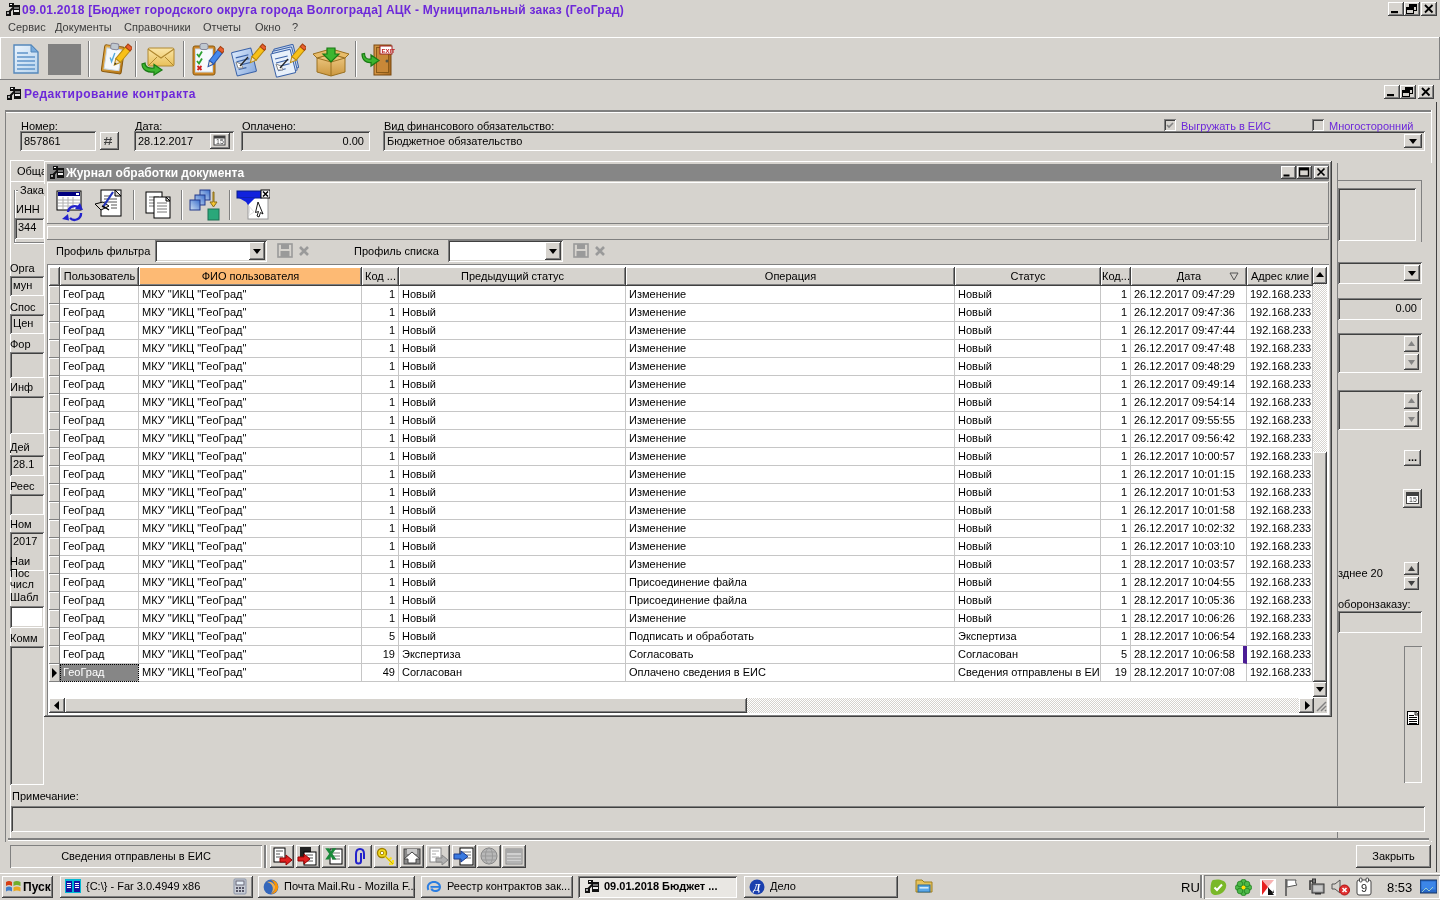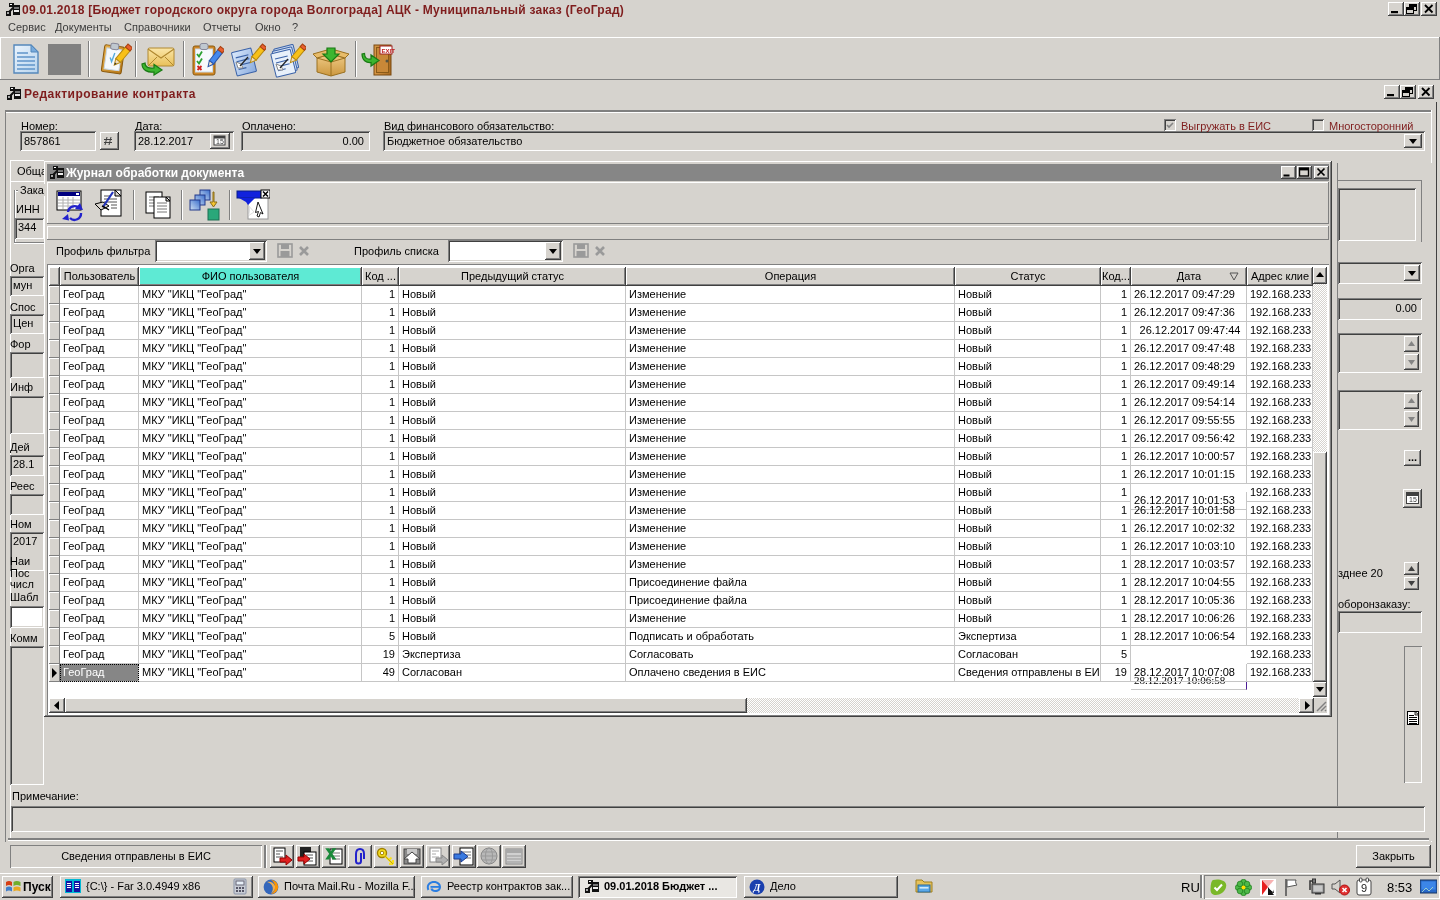--- a/index.html
+++ b/index.html
@@ -4,21 +4,21 @@
 html,body{width:1440px;height:900px;overflow:hidden;}
 body{font-family:"Liberation Sans",sans-serif;font-size:11px;background:#d6d3ce;position:relative;color:#000;}
 .ab{position:absolute;}
 .raised{box-shadow:inset -1px -1px 0 #404040,inset 1px 1px 0 #ffffff,inset -2px -2px 0 #808080,inset 2px 2px 0 #d6d3ce;}
 .raised1{box-shadow:inset -1px -1px 0 #808080,inset 1px 1px 0 #ffffff;}
 .sunken{box-shadow:inset 1px 1px 0 #808080,inset -1px -1px 0 #ffffff,inset 2px 2px 0 #404040,inset -2px -2px 0 #d6d3ce;}
 .sunken1{box-shadow:inset 1px 1px 0 #808080,inset -1px -1px 0 #ffffff;}
 .field{box-shadow:inset 1px 1px 0 #808080,inset -1px -1px 0 #ffffff,inset 2px 2px 0 #404040,inset -2px -2px 0 #d6d3ce;background:#d6d3ce;}
 .wbtn{background:#d6d3ce;overflow:hidden;box-shadow:inset -1px -1px 0 #404040,inset 1px 1px 0 #ffffff,inset -2px -2px 0 #808080,inset 2px 2px 0 #d6d3ce;}
 .bold{font-weight:bold;}
-.gray{color:#7f1d1d;}
+.gray{color:#6d28d9;}
 svg{display:block;}
 </style></head>
 <body>
 
 <div class="ab" style="left:0;top:0;width:1440px;height:19px;background:#d6d3ce;"></div>
 <div class="ab" id="appicon1" style="left:5px;top:2px;width:16px;height:15px;">
     <svg width="16" height="15" viewBox="0 0 16 15">
       <rect x="4" y="1" width="5" height="4" fill="#111"></rect>
       <rect x="5" y="2" width="2" height="1" fill="#fff"></rect>
       <path d="M3 11 L9 5" stroke="#111" stroke-width="2"></path>
@@ -543,21 +543,21 @@
 <div class="ab" style="left:593px;top:244px;">
       <svg width="14" height="14">
         <path d="M3 3 L11 11 M11 3 L3 11" stroke="#9a9a9a" stroke-width="2.6"></path>
       </svg>
     </div>
 
 <div class="ab sunken1" style="left:47px;top:264px;width:1282px;height:451px;background:#fff;"></div>
 <div id="gridhead">
       <div class="ab" style="left:49px;top:267px;width:11px;height:19px;background:#d6d3ce;box-shadow:inset -1px -1px 0 #404040,inset 1px 1px 0 #ffffff,inset -2px -2px 0 #808080;text-align:center;line-height:18px;overflow:hidden;white-space:nowrap;"></div>
       <div class="ab" style="left:60px;top:267px;width:79px;height:19px;background:#d6d3ce;box-shadow:inset -1px -1px 0 #404040,inset 1px 1px 0 #ffffff,inset -2px -2px 0 #808080;text-align:center;line-height:18px;overflow:hidden;white-space:nowrap;">Пользователь</div>
-      <div class="ab" style="left:139px;top:267px;width:223px;height:19px;background:#5eead4;box-shadow:inset -1px -1px 0 #404040,inset 1px 1px 0 #ffffff,inset -2px -2px 0 #808080;text-align:center;line-height:18px;overflow:hidden;white-space:nowrap;">ФИО пользователя</div>
+      <div class="ab" style="left:139px;top:267px;width:223px;height:19px;background:#fdba74;box-shadow:inset -1px -1px 0 #404040,inset 1px 1px 0 #ffffff,inset -2px -2px 0 #808080;text-align:center;line-height:18px;overflow:hidden;white-space:nowrap;">ФИО пользователя</div>
       <div class="ab" style="left:362px;top:267px;width:37px;height:19px;background:#d6d3ce;box-shadow:inset -1px -1px 0 #404040,inset 1px 1px 0 #ffffff,inset -2px -2px 0 #808080;text-align:center;line-height:18px;overflow:hidden;white-space:nowrap;">Код ...</div>
       <div class="ab" style="left:399px;top:267px;width:227px;height:19px;background:#d6d3ce;box-shadow:inset -1px -1px 0 #404040,inset 1px 1px 0 #ffffff,inset -2px -2px 0 #808080;text-align:center;line-height:18px;overflow:hidden;white-space:nowrap;">Предыдущий статус</div>
       <div class="ab" style="left:626px;top:267px;width:329px;height:19px;background:#d6d3ce;box-shadow:inset -1px -1px 0 #404040,inset 1px 1px 0 #ffffff,inset -2px -2px 0 #808080;text-align:center;line-height:18px;overflow:hidden;white-space:nowrap;">Операция</div>
       <div class="ab" style="left:955px;top:267px;width:146px;height:19px;background:#d6d3ce;box-shadow:inset -1px -1px 0 #404040,inset 1px 1px 0 #ffffff,inset -2px -2px 0 #808080;text-align:center;line-height:18px;overflow:hidden;white-space:nowrap;">Статус</div>
       <div class="ab" style="left:1101px;top:267px;width:30px;height:19px;background:#d6d3ce;box-shadow:inset -1px -1px 0 #404040,inset 1px 1px 0 #ffffff,inset -2px -2px 0 #808080;text-align:center;line-height:18px;overflow:hidden;white-space:nowrap;">Код...</div>
       <div class="ab" style="left:1131px;top:267px;width:116px;height:19px;background:#d6d3ce;box-shadow:inset -1px -1px 0 #404040,inset 1px 1px 0 #ffffff,inset -2px -2px 0 #808080;text-align:center;line-height:18px;overflow:hidden;white-space:nowrap;">Дата</div>
       <div class="ab" style="left:1247px;top:267px;width:66px;height:19px;background:#d6d3ce;box-shadow:inset -1px -1px 0 #404040,inset 1px 1px 0 #ffffff,inset -2px -2px 0 #808080;text-align:center;line-height:18px;overflow:hidden;white-space:nowrap;">Адрес клие</div>
       <svg class="ab" style="left:1228px;top:271px;" width="12" height="12">
         <path d="M2 2 L10 2 L6 9 Z" fill="none" stroke="#555"></path>
       </svg>
@@ -584,21 +584,21 @@
       <div class="ab" style="left:1131px;top:304px;width:116px;height:18px;line-height:17px;border-right:1px solid #c6c6c6;border-bottom:1px solid #c6c6c6;overflow:hidden;white-space:nowrap;padding-left:3px;">26.12.2017 09:47:36</div>
       <div class="ab" style="left:1247px;top:304px;width:66px;height:18px;line-height:17px;border-right:1px solid #c6c6c6;border-bottom:1px solid #c6c6c6;overflow:hidden;white-space:nowrap;padding-left:3px;">192.168.233</div>
       <div class="ab" style="left:49px;top:322px;width:11px;height:18px;background:#d6d3ce;box-shadow:inset -1px -1px 0 #808080,inset 1px 1px 0 #ffffff;"></div>
       <div class="ab" style="left:60px;top:322px;width:79px;height:18px;line-height:17px;border-right:1px solid #c6c6c6;border-bottom:1px solid #c6c6c6;overflow:hidden;white-space:nowrap;padding-left:3px;">ГеоГрад</div>
       <div class="ab" style="left:139px;top:322px;width:223px;height:18px;line-height:17px;border-right:1px solid #c6c6c6;border-bottom:1px solid #c6c6c6;overflow:hidden;white-space:nowrap;padding-left:3px;">МКУ "ИКЦ "ГеоГрад"</div>
       <div class="ab" style="left:362px;top:322px;width:37px;height:18px;line-height:17px;border-right:1px solid #c6c6c6;border-bottom:1px solid #c6c6c6;overflow:hidden;white-space:nowrap;text-align:right;padding-right:3px;">1</div>
       <div class="ab" style="left:399px;top:322px;width:227px;height:18px;line-height:17px;border-right:1px solid #c6c6c6;border-bottom:1px solid #c6c6c6;overflow:hidden;white-space:nowrap;padding-left:3px;">Новый</div>
       <div class="ab" style="left:626px;top:322px;width:329px;height:18px;line-height:17px;border-right:1px solid #c6c6c6;border-bottom:1px solid #c6c6c6;overflow:hidden;white-space:nowrap;padding-left:3px;">Изменение</div>
       <div class="ab" style="left:955px;top:322px;width:146px;height:18px;line-height:17px;border-right:1px solid #c6c6c6;border-bottom:1px solid #c6c6c6;overflow:hidden;white-space:nowrap;padding-left:3px;">Новый</div>
       <div class="ab" style="left:1101px;top:322px;width:30px;height:18px;line-height:17px;border-right:1px solid #c6c6c6;border-bottom:1px solid #c6c6c6;overflow:hidden;white-space:nowrap;text-align:right;padding-right:3px;">1</div>
-      <div class="ab" style="left:1131px;top:322px;width:116px;height:18px;line-height:17px;border-right:1px solid #c6c6c6;border-bottom:1px solid #c6c6c6;overflow:hidden;white-space:nowrap;padding-left:3px;text-align:center;">26.12.2017 09:47:44</div>
+      <div class="ab" style="left:1131px;top:322px;width:116px;height:18px;line-height:17px;border-right:1px solid #c6c6c6;border-bottom:1px solid #c6c6c6;overflow:hidden;white-space:nowrap;padding-left:3px;">26.12.2017 09:47:44</div>
       <div class="ab" style="left:1247px;top:322px;width:66px;height:18px;line-height:17px;border-right:1px solid #c6c6c6;border-bottom:1px solid #c6c6c6;overflow:hidden;white-space:nowrap;padding-left:3px;">192.168.233</div>
       <div class="ab" style="left:49px;top:340px;width:11px;height:18px;background:#d6d3ce;box-shadow:inset -1px -1px 0 #808080,inset 1px 1px 0 #ffffff;"></div>
       <div class="ab" style="left:60px;top:340px;width:79px;height:18px;line-height:17px;border-right:1px solid #c6c6c6;border-bottom:1px solid #c6c6c6;overflow:hidden;white-space:nowrap;padding-left:3px;">ГеоГрад</div>
       <div class="ab" style="left:139px;top:340px;width:223px;height:18px;line-height:17px;border-right:1px solid #c6c6c6;border-bottom:1px solid #c6c6c6;overflow:hidden;white-space:nowrap;padding-left:3px;">МКУ "ИКЦ "ГеоГрад"</div>
       <div class="ab" style="left:362px;top:340px;width:37px;height:18px;line-height:17px;border-right:1px solid #c6c6c6;border-bottom:1px solid #c6c6c6;overflow:hidden;white-space:nowrap;text-align:right;padding-right:3px;">1</div>
       <div class="ab" style="left:399px;top:340px;width:227px;height:18px;line-height:17px;border-right:1px solid #c6c6c6;border-bottom:1px solid #c6c6c6;overflow:hidden;white-space:nowrap;padding-left:3px;">Новый</div>
       <div class="ab" style="left:626px;top:340px;width:329px;height:18px;line-height:17px;border-right:1px solid #c6c6c6;border-bottom:1px solid #c6c6c6;overflow:hidden;white-space:nowrap;padding-left:3px;">Изменение</div>
       <div class="ab" style="left:955px;top:340px;width:146px;height:18px;line-height:17px;border-right:1px solid #c6c6c6;border-bottom:1px solid #c6c6c6;overflow:hidden;white-space:nowrap;padding-left:3px;">Новый</div>
       <div class="ab" style="left:1101px;top:340px;width:30px;height:18px;line-height:17px;border-right:1px solid #c6c6c6;border-bottom:1px solid #c6c6c6;overflow:hidden;white-space:nowrap;text-align:right;padding-right:3px;">1</div>
       <div class="ab" style="left:1131px;top:340px;width:116px;height:18px;line-height:17px;border-right:1px solid #c6c6c6;border-bottom:1px solid #c6c6c6;overflow:hidden;white-space:nowrap;padding-left:3px;">26.12.2017 09:47:48</div>
@@ -674,21 +674,21 @@
       <div class="ab" style="left:1131px;top:466px;width:116px;height:18px;line-height:17px;border-right:1px solid #c6c6c6;border-bottom:1px solid #c6c6c6;overflow:hidden;white-space:nowrap;padding-left:3px;">26.12.2017 10:01:15</div>
       <div class="ab" style="left:1247px;top:466px;width:66px;height:18px;line-height:17px;border-right:1px solid #c6c6c6;border-bottom:1px solid #c6c6c6;overflow:hidden;white-space:nowrap;padding-left:3px;">192.168.233</div>
       <div class="ab" style="left:49px;top:484px;width:11px;height:18px;background:#d6d3ce;box-shadow:inset -1px -1px 0 #808080,inset 1px 1px 0 #ffffff;"></div>
       <div class="ab" style="left:60px;top:484px;width:79px;height:18px;line-height:17px;border-right:1px solid #c6c6c6;border-bottom:1px solid #c6c6c6;overflow:hidden;white-space:nowrap;padding-left:3px;">ГеоГрад</div>
       <div class="ab" style="left:139px;top:484px;width:223px;height:18px;line-height:17px;border-right:1px solid #c6c6c6;border-bottom:1px solid #c6c6c6;overflow:hidden;white-space:nowrap;padding-left:3px;">МКУ "ИКЦ "ГеоГрад"</div>
       <div class="ab" style="left:362px;top:484px;width:37px;height:18px;line-height:17px;border-right:1px solid #c6c6c6;border-bottom:1px solid #c6c6c6;overflow:hidden;white-space:nowrap;text-align:right;padding-right:3px;">1</div>
       <div class="ab" style="left:399px;top:484px;width:227px;height:18px;line-height:17px;border-right:1px solid #c6c6c6;border-bottom:1px solid #c6c6c6;overflow:hidden;white-space:nowrap;padding-left:3px;">Новый</div>
       <div class="ab" style="left:626px;top:484px;width:329px;height:18px;line-height:17px;border-right:1px solid #c6c6c6;border-bottom:1px solid #c6c6c6;overflow:hidden;white-space:nowrap;padding-left:3px;">Изменение</div>
       <div class="ab" style="left:955px;top:484px;width:146px;height:18px;line-height:17px;border-right:1px solid #c6c6c6;border-bottom:1px solid #c6c6c6;overflow:hidden;white-space:nowrap;padding-left:3px;">Новый</div>
       <div class="ab" style="left:1101px;top:484px;width:30px;height:18px;line-height:17px;border-right:1px solid #c6c6c6;border-bottom:1px solid #c6c6c6;overflow:hidden;white-space:nowrap;text-align:right;padding-right:3px;">1</div>
-      <div class="ab" style="left:1131px;top:484px;width:116px;height:18px;line-height:17px;border-right:1px solid #c6c6c6;border-bottom:1px solid #c6c6c6;overflow:hidden;white-space:nowrap;padding-left:3px;margin-top:8px;">26.12.2017 10:01:53</div>
+      <div class="ab" style="left:1131px;top:484px;width:116px;height:18px;line-height:17px;border-right:1px solid #c6c6c6;border-bottom:1px solid #c6c6c6;overflow:hidden;white-space:nowrap;padding-left:3px;">26.12.2017 10:01:53</div>
       <div class="ab" style="left:1247px;top:484px;width:66px;height:18px;line-height:17px;border-right:1px solid #c6c6c6;border-bottom:1px solid #c6c6c6;overflow:hidden;white-space:nowrap;padding-left:3px;">192.168.233</div>
       <div class="ab" style="left:49px;top:502px;width:11px;height:18px;background:#d6d3ce;box-shadow:inset -1px -1px 0 #808080,inset 1px 1px 0 #ffffff;"></div>
       <div class="ab" style="left:60px;top:502px;width:79px;height:18px;line-height:17px;border-right:1px solid #c6c6c6;border-bottom:1px solid #c6c6c6;overflow:hidden;white-space:nowrap;padding-left:3px;">ГеоГрад</div>
       <div class="ab" style="left:139px;top:502px;width:223px;height:18px;line-height:17px;border-right:1px solid #c6c6c6;border-bottom:1px solid #c6c6c6;overflow:hidden;white-space:nowrap;padding-left:3px;">МКУ "ИКЦ "ГеоГрад"</div>
       <div class="ab" style="left:362px;top:502px;width:37px;height:18px;line-height:17px;border-right:1px solid #c6c6c6;border-bottom:1px solid #c6c6c6;overflow:hidden;white-space:nowrap;text-align:right;padding-right:3px;">1</div>
       <div class="ab" style="left:399px;top:502px;width:227px;height:18px;line-height:17px;border-right:1px solid #c6c6c6;border-bottom:1px solid #c6c6c6;overflow:hidden;white-space:nowrap;padding-left:3px;">Новый</div>
       <div class="ab" style="left:626px;top:502px;width:329px;height:18px;line-height:17px;border-right:1px solid #c6c6c6;border-bottom:1px solid #c6c6c6;overflow:hidden;white-space:nowrap;padding-left:3px;">Изменение</div>
       <div class="ab" style="left:955px;top:502px;width:146px;height:18px;line-height:17px;border-right:1px solid #c6c6c6;border-bottom:1px solid #c6c6c6;overflow:hidden;white-space:nowrap;padding-left:3px;">Новый</div>
       <div class="ab" style="left:1101px;top:502px;width:30px;height:18px;line-height:17px;border-right:1px solid #c6c6c6;border-bottom:1px solid #c6c6c6;overflow:hidden;white-space:nowrap;text-align:right;padding-right:3px;">1</div>
       <div class="ab" style="left:1131px;top:502px;width:116px;height:18px;line-height:17px;border-right:1px solid #c6c6c6;border-bottom:1px solid #c6c6c6;overflow:hidden;white-space:nowrap;padding-left:3px;">26.12.2017 10:01:58</div>
@@ -764,21 +764,21 @@
       <div class="ab" style="left:1131px;top:628px;width:116px;height:18px;line-height:17px;border-right:1px solid #c6c6c6;border-bottom:1px solid #c6c6c6;overflow:hidden;white-space:nowrap;padding-left:3px;">28.12.2017 10:06:54</div>
       <div class="ab" style="left:1247px;top:628px;width:66px;height:18px;line-height:17px;border-right:1px solid #c6c6c6;border-bottom:1px solid #c6c6c6;overflow:hidden;white-space:nowrap;padding-left:3px;">192.168.233</div>
       <div class="ab" style="left:49px;top:646px;width:11px;height:18px;background:#d6d3ce;box-shadow:inset -1px -1px 0 #808080,inset 1px 1px 0 #ffffff;"></div>
       <div class="ab" style="left:60px;top:646px;width:79px;height:18px;line-height:17px;border-right:1px solid #c6c6c6;border-bottom:1px solid #c6c6c6;overflow:hidden;white-space:nowrap;padding-left:3px;">ГеоГрад</div>
       <div class="ab" style="left:139px;top:646px;width:223px;height:18px;line-height:17px;border-right:1px solid #c6c6c6;border-bottom:1px solid #c6c6c6;overflow:hidden;white-space:nowrap;padding-left:3px;">МКУ "ИКЦ "ГеоГрад"</div>
       <div class="ab" style="left:362px;top:646px;width:37px;height:18px;line-height:17px;border-right:1px solid #c6c6c6;border-bottom:1px solid #c6c6c6;overflow:hidden;white-space:nowrap;text-align:right;padding-right:3px;">19</div>
       <div class="ab" style="left:399px;top:646px;width:227px;height:18px;line-height:17px;border-right:1px solid #c6c6c6;border-bottom:1px solid #c6c6c6;overflow:hidden;white-space:nowrap;padding-left:3px;">Экспертиза</div>
       <div class="ab" style="left:626px;top:646px;width:329px;height:18px;line-height:17px;border-right:1px solid #c6c6c6;border-bottom:1px solid #c6c6c6;overflow:hidden;white-space:nowrap;padding-left:3px;">Согласовать</div>
       <div class="ab" style="left:955px;top:646px;width:146px;height:18px;line-height:17px;border-right:1px solid #c6c6c6;border-bottom:1px solid #c6c6c6;overflow:hidden;white-space:nowrap;padding-left:3px;">Согласован</div>
       <div class="ab" style="left:1101px;top:646px;width:30px;height:18px;line-height:17px;border-right:1px solid #c6c6c6;border-bottom:1px solid #c6c6c6;overflow:hidden;white-space:nowrap;text-align:right;padding-right:3px;">5</div>
-      <div class="ab" style="left:1131px;top:672px;width:116px;height:18px;line-height:17px;border-right:1px solid #4c1d95;border-bottom:1px solid #c6c6c6;overflow:hidden;white-space:nowrap;padding-left:3px;font-family:Liberation Serif, serif;">28.12.2017 10:06:58</div>
+      <div class="ab" style="left:1131px;top:646px;width:116px;height:18px;line-height:17px;border-right:4px solid #4c1d95;border-bottom:1px solid #c6c6c6;overflow:hidden;white-space:nowrap;padding-left:3px;">28.12.2017 10:06:58</div>
       <div class="ab" style="left:1247px;top:646px;width:66px;height:18px;line-height:17px;border-right:1px solid #c6c6c6;border-bottom:1px solid #c6c6c6;overflow:hidden;white-space:nowrap;padding-left:3px;">192.168.233</div>
       <div class="ab" style="left:49px;top:664px;width:11px;height:18px;background:#d6d3ce;box-shadow:inset -1px -1px 0 #808080,inset 1px 1px 0 #ffffff;">
         <svg width="11" height="18">
           <path d="M3 4 L8 9 L3 14 Z" fill="#000"></path>
         </svg>
       </div>
       <div class="ab" style="left:60px;top:664px;width:79px;height:18px;line-height:17px;border-right:1px solid #c6c6c6;border-bottom:1px solid #c6c6c6;overflow:hidden;white-space:nowrap;padding-left:3px;background:#868686;color:#fff;outline:1px dotted #000;outline-offset:-1px;">ГеоГрад</div>
       <div class="ab" style="left:139px;top:664px;width:223px;height:18px;line-height:17px;border-right:1px solid #c6c6c6;border-bottom:1px solid #c6c6c6;overflow:hidden;white-space:nowrap;padding-left:3px;">МКУ "ИКЦ "ГеоГрад"</div>
       <div class="ab" style="left:362px;top:664px;width:37px;height:18px;line-height:17px;border-right:1px solid #c6c6c6;border-bottom:1px solid #c6c6c6;overflow:hidden;white-space:nowrap;text-align:right;padding-right:3px;">49</div>
       <div class="ab" style="left:399px;top:664px;width:227px;height:18px;line-height:17px;border-right:1px solid #c6c6c6;border-bottom:1px solid #c6c6c6;overflow:hidden;white-space:nowrap;padding-left:3px;">Согласован</div>

